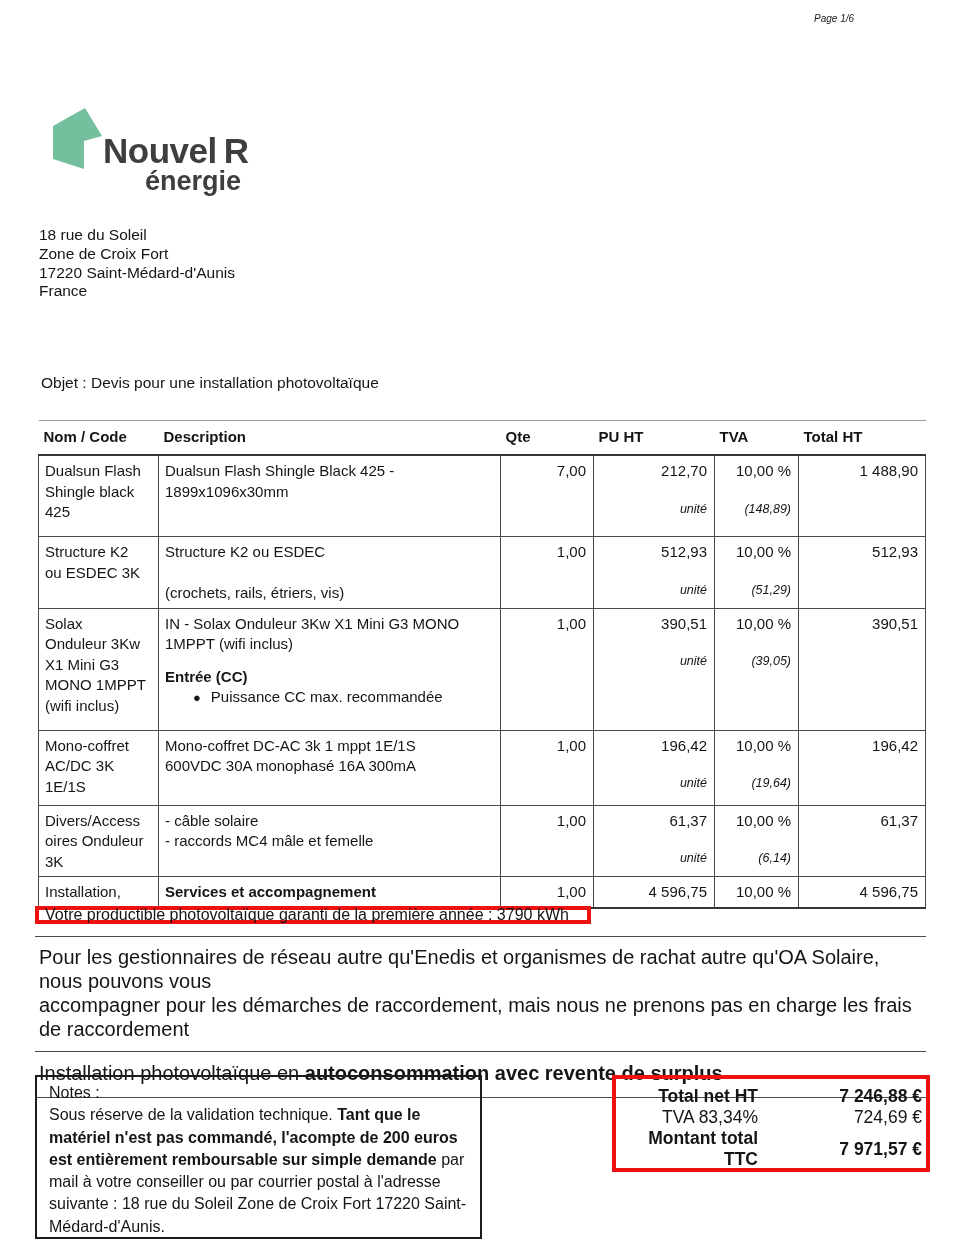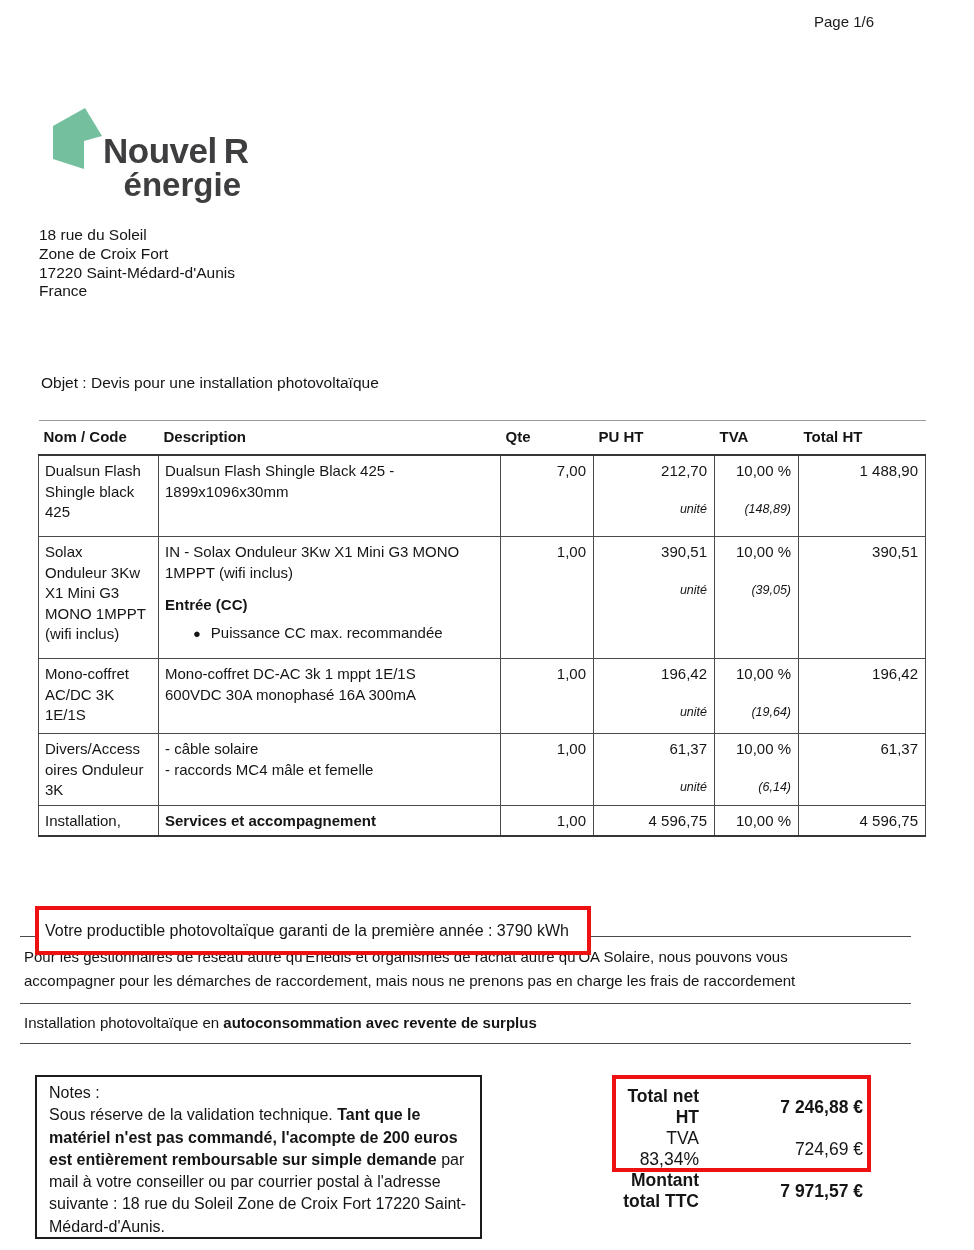--- a/index.html
+++ b/index.html
@@ -3,27 +3,27 @@
 <meta charset="utf-8">
 <style>
   html,body { margin:0; padding:0; background:#ffffff; }
   .page {
     position:relative; width:974px; height:1250px; background:#ffffff;
     font-family:"Liberation Sans", sans-serif; color:#151515; overflow:hidden;
   }
   .bold { font-weight:bold; }
 
   
-  .page-number { position:absolute; top:13px; left:814px; font-size:15px; color:#1b1b1b; }
+  .page-number { position:absolute; top:13px; left:814px; font-size:10px; font-style:italic; color:#1b1b1b; }
 
   
   .logo-mark { position:absolute; top:108px; left:53px; }
   .logo-word { position:absolute; top:131px; left:103px; font-size:35px; font-weight:800; color:#3e3e40; letter-spacing:-0.5px; white-space:nowrap; }
   .logo-word .r-part { margin-left:7px; }
-  .logo-sub { position:absolute; top:166px; left:98px; width:143px; text-align:right; font-size:33px; font-weight:700; color:#3e3e40; }
+  .logo-sub { position:absolute; top:166px; left:98px; width:143px; text-align:right; font-size:27px; font-weight:700; color:#3e3e40; }
 
   
   .address { position:absolute; top:226px; left:39px; font-size:15.5px; line-height:18.8px; }
   .subject { position:absolute; top:374px; left:41px; font-size:15.5px; }
 
   
   .items { position:absolute; top:420px; left:38px; }
   table { border-collapse:collapse; table-layout:fixed; width:887px; }
   th {
     text-align:left; font-size:15px; font-weight:bold; padding:7px 6px 9px 5px;
@@ -33,45 +33,45 @@
     border:1.2px solid #4a4a4a; vertical-align:top; font-size:15px;
     line-height:20.5px; padding:5px 7px 4px 6px;
   }
   tr.last td { border-bottom:2.5px solid #353535; }
   .num { text-align:right; }
   .pre { white-space:pre-line; }
   .sub { display:block; text-align:right; font-style:italic; font-size:12.5px; line-height:16px; margin-top:19px; }
   .h1 td { height:71px; } .h2 td { height:61px; } .h3 td { height:112px; }
   .h4 td { height:65px; } .h5 td { height:60px; }
   .desc-heading { font-weight:bold; margin-top:12px; }
-  .desc-bullet { margin-top:7px; padding-left:28px; }
+  .desc-bullet { padding-left:28px; }
   .desc-bullet .bullet-glyph { margin-right:10px; font-size:13px; }
 
   
   .banner {
-    position:absolute; top:906px; left:35px; width:556px; height:49px; box-sizing:border-box;
+    position:absolute; top:906px; left:35px; width:556px; height:18px; box-sizing:border-box;
     border:4px solid #ee1111; background:#fff; z-index:3; display:flex; align-items:center;
     padding-left:6px; font-size:16px; white-space:nowrap;
   }
 
   
-  .bottom-sections { position:absolute; top:936px; left:20px; width:891px; border-top:1.5px solid #4a4a4a; font-size:15px; }
+  .bottom-sections { position:absolute; top:936px; left:35px; width:891px; border-top:1.5px solid #4a4a4a; font-size:20px; }
   .hr { border-top:1.5px solid #4a4a4a; }
   .grid-note { margin:8px 2px 10px 4px; line-height:24px; white-space:pre-line; }
   .install-line { margin:10px 2px 12px 4px; }
 
   
   .notes-box {
     position:absolute; top:1075px; left:35px; width:447px; height:164px; box-sizing:border-box;
     border:2px solid #1c1c1c; padding:5px 12px; font-size:16px; line-height:22.3px;
   }
 
   
   .totals-box {
-    position:absolute; top:1075px; left:612px; width:259px; height:97px; box-sizing:border-box;
+    position:absolute; top:1075px; left:612px; width:318px; height:97px; box-sizing:border-box;
     border:4px solid #ee1111; display:flex; flex-direction:column; justify-content:space-around;
     padding:7px 0;
   }
   .total-row { display:grid; grid-template-columns:1fr 168px; align-items:center; }
   .total-label { text-align:right; font-size:17.5px; }
   .total-value { text-align:right; padding-right:4px; font-size:17.5px; }
   .bold-row .total-label, .bold-row .total-value { font-weight:bold; }
 </style>
 </head>
 <body>
@@ -122,20 +122,31 @@
           <td class="pre">Dualsun Flash
 Shingle black
 425</td>
           <td class="pre">Dualsun Flash Shingle Black 425 -
 1899x1096x30mm</td>
           <td class="num">7,00</td>
           <td class="num"><span>212,70</span><span class="sub">unité</span></td>
           <td class="num"><span>10,00 %</span><span class="sub">(148,89)</span></td>
           <td class="num">1 488,90</td>
         </tr>
+        <tr class="h2">
+          <td class="pre">Structure K2
+ou ESDEC 3K</td>
+          <td class="pre">Structure K2 ou ESDEC
+
+(crochets, rails, étriers, vis)</td>
+          <td class="num">1,00</td>
+          <td class="num"><span>512,93</span><span class="sub">unité</span></td>
+          <td class="num"><span>10,00 %</span><span class="sub">(51,29)</span></td>
+          <td class="num">512,93</td>
+        </tr>
         <tr class="h3">
           <td class="pre">Solax
 Onduleur 3Kw
 X1 Mini G3
 MONO 1MPPT
 (wifi inclus)</td>
           <td>
             <div class="pre">IN - Solax Onduleur 3Kw X1 Mini G3 MONO
 1MPPT (wifi inclus)</div>
             <div class="desc-heading">Entrée (CC)</div>

